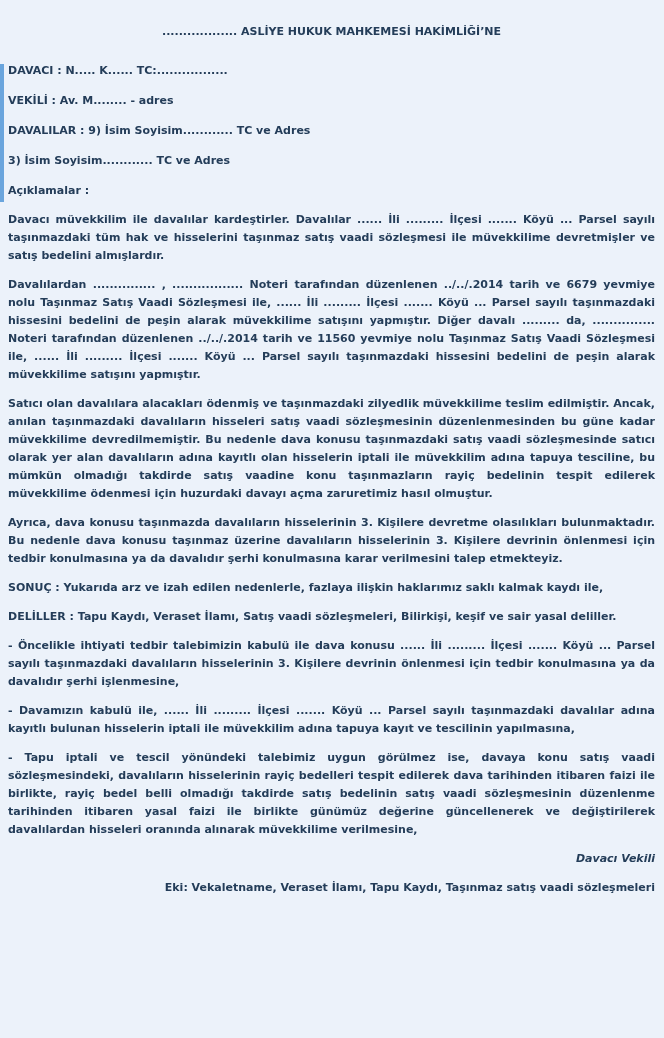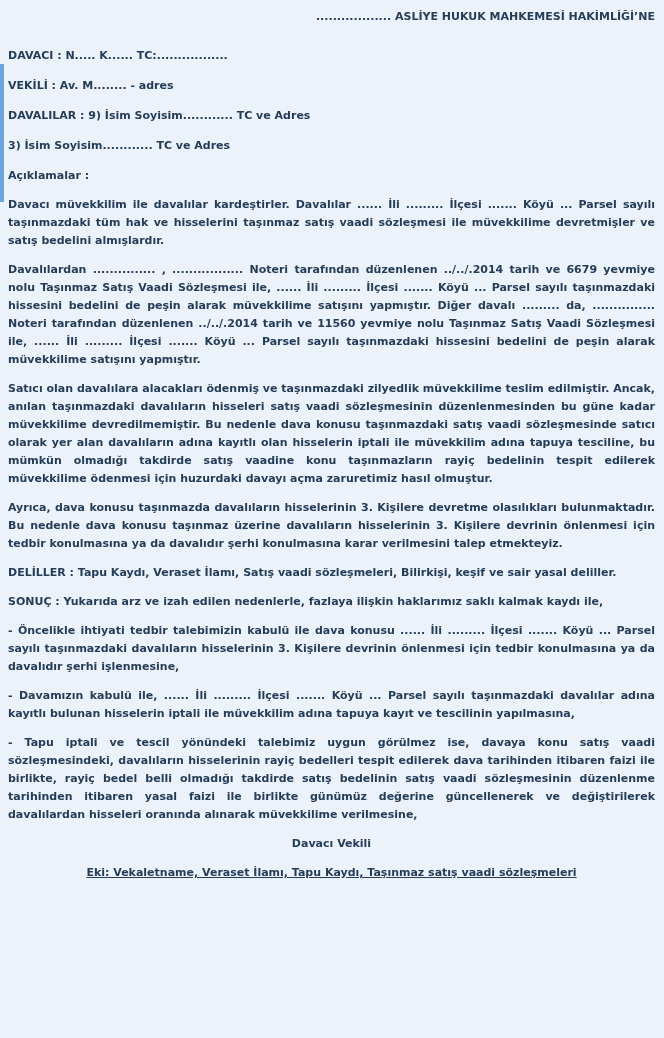--- a/index.html
+++ b/index.html
@@ -22,40 +22,39 @@
   }
   .para {
     margin: 0 0 11px 0;
     text-align: justify;
   }
   .line {
     margin: 12px 0 11px 0;
     text-align: left;
   }
   .title {
-    margin: 1px 0 21px 0;
-    text-align: right;
+    margin: 16px 0 21px 0;
+    text-align: center;
   }
   .accent-bar {
     position: absolute;
     left: 0;
     top: 64px;
     width: 4px;
     height: 138px;
     background: #6aa5dd;
   }
   .sig-block {
     margin: 3px 0 11px 0;
     text-align: left;
   }
-  .sig-block div { text-align: center; }
+  .sig-block div { text-align: right; font-style: italic; }
   .attachments {
     margin: 0;
-    text-align: center;
-    text-decoration: underline;
+    text-align: right;
   }
 </style>
 </head>
 <body>
 
 <div class="page">
 
   <div class="accent-bar"></div>
 
   <p class="title">.................. ASLİYE HUKUK MAHKEMESİ HAKİMLİĞİ’NE</p>
@@ -66,22 +65,22 @@
   <p class="line">3) İsim Soyisim............ TC ve Adres</p>
 
 
   <p class="line">Açıklamalar :</p>
 
   <p class="para">Davacı müvekkilim ile davalılar kardeştirler. Davalılar ...... İli ......... İlçesi ....... Köyü ... Parsel sayılı taşınmazdaki tüm hak ve hisselerini taşınmaz satış vaadi sözleşmesi ile müvekkilime devretmişler ve satış bedelini almışlardır.</p>
   <p class="para">Davalılardan ............... , ................. Noteri tarafından düzenlenen ../../.2014 tarih ve 6679 yevmiye nolu Taşınmaz Satış Vaadi Sözleşmesi ile, ...... İli ......... İlçesi ....... Köyü ... Parsel sayılı taşınmazdaki hissesini bedelini de peşin alarak müvekkilime satışını yapmıştır. Diğer davalı ......... da, ............... Noteri tarafından düzenlenen ../../.2014 tarih ve 11560 yevmiye nolu Taşınmaz Satış Vaadi Sözleşmesi ile, ...... İli ......... İlçesi ....... Köyü ... Parsel sayılı taşınmazdaki hissesini bedelini de peşin alarak müvekkilime satışını yapmıştır.</p>
   <p class="para">Satıcı olan davalılara alacakları ödenmiş ve taşınmazdaki zilyedlik müvekkilime teslim edilmiştir. Ancak, anılan taşınmazdaki davalıların hisseleri satış vaadi sözleşmesinin düzenlenmesinden bu güne kadar müvekkilime devredilmemiştir. Bu nedenle dava konusu taşınmazdaki satış vaadi sözleşmesinde satıcı olarak yer alan davalıların adına kayıtlı olan hisselerin iptali ile müvekkilim adına tapuya tesciline, bu mümkün olmadığı takdirde satış vaadine konu taşınmazların rayiç bedelinin tespit edilerek müvekkilime ödenmesi için huzurdaki davayı açma zaruretimiz hasıl olmuştur.</p>
   <p class="para">Ayrıca, dava konusu taşınmazda davalıların hisselerinin 3. Kişilere devretme olasılıkları bulunmaktadır. Bu nedenle dava konusu taşınmaz üzerine davalıların hisselerinin 3. Kişilere devrinin önlenmesi için tedbir konulmasına ya da davalıdır şerhi konulmasına karar verilmesini talep etmekteyiz.</p>
 
+  <p class="para">SONUÇ : Yukarıda arz ve izah edilen nedenlerle, fazlaya ilişkin haklarımız saklı kalmak kaydı ile,</p>
   <p class="para">DELİLLER : Tapu Kaydı, Veraset İlamı, Satış vaadi sözleşmeleri, Bilirkişi, keşif ve sair yasal deliller.</p>
-  <p class="para">SONUÇ : Yukarıda arz ve izah edilen nedenlerle, fazlaya ilişkin haklarımız saklı kalmak kaydı ile,</p>
 
   <p class="para">- Öncelikle ihtiyati tedbir talebimizin kabulü ile dava konusu ...... İli ......... İlçesi ....... Köyü ... Parsel sayılı taşınmazdaki davalıların hisselerinin 3. Kişilere devrinin önlenmesi için tedbir konulmasına ya da davalıdır şerhi işlenmesine,</p>
   <p class="para">- Davamızın kabulü ile, ...... İli ......... İlçesi ....... Köyü ... Parsel sayılı taşınmazdaki davalılar adına kayıtlı bulunan hisselerin iptali ile müvekkilim adına tapuya kayıt ve tescilinin yapılmasına,</p>
   <p class="para">- Tapu iptali ve tescil yönündeki talebimiz uygun görülmez ise, davaya konu satış vaadi sözleşmesindeki, davalıların hisselerinin rayiç bedelleri tespit edilerek dava tarihinden itibaren faizi ile birlikte, rayiç bedel belli olmadığı takdirde satış bedelinin satış vaadi sözleşmesinin düzenlenme tarihinden itibaren yasal faizi ile birlikte günümüz değerine güncellenerek ve değiştirilerek davalılardan hisseleri oranında alınarak müvekkilime verilmesine,</p>
 
   <div class="sig-block">
     <div>Davacı Vekili</div>
   </div>
 
   <p class="attachments">Eki: Vekaletname, Veraset İlamı, Tapu Kaydı, Taşınmaz satış vaadi sözleşmeleri</p>

